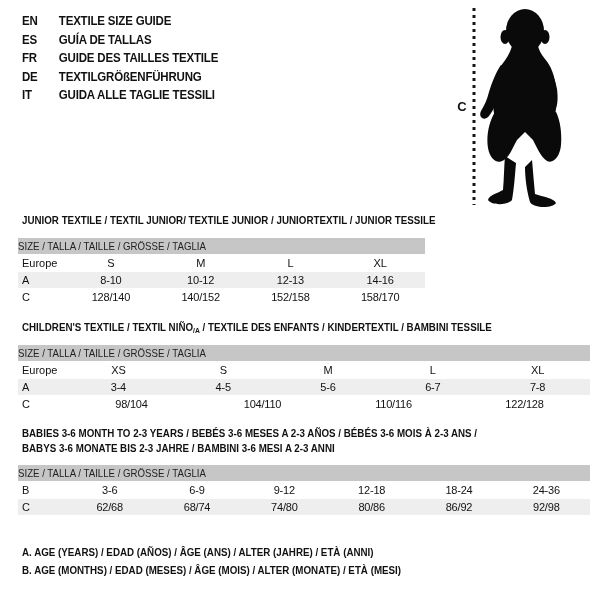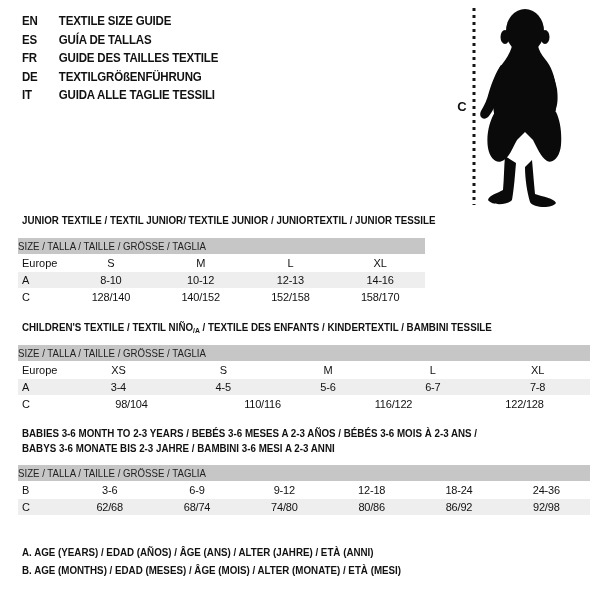--- a/index.html
+++ b/index.html
@@ -147,22 +147,22 @@
         <span class="tlabel">A</span>
         <span class="tcell">3-4</span>
         <span class="tcell">4-5</span>
         <span class="tcell">5-6</span>
         <span class="tcell">6-7</span>
         <span class="tcell">7-8</span>
       </div>
       <div class="trow">
         <span class="tlabel">C</span>
         <span class="tcell">98/104</span>
+        <span class="tcell">104/110</span>
         <span class="tcell">110/116</span>
-        <span class="tcell">116/122</span>
         <span class="tcell">122/128</span>
       </div>
     </div>
 
     <div class="gap-t3"></div>
 
     <div class="t-title two-line">
       <span class="cond">BABIES 3-6 MONTH TO 2-3 YEARS / BEBÉS 3-6 MESES A 2-3 AÑOS / BÉBÉS 3-6 MOIS À 2-3 ANS /</span>
       <span class="cond">BABYS 3-6 MONATE BIS 2-3 JAHRE / BAMBINI 3-6 MESI A 2-3 ANNI</span>
     </div>

